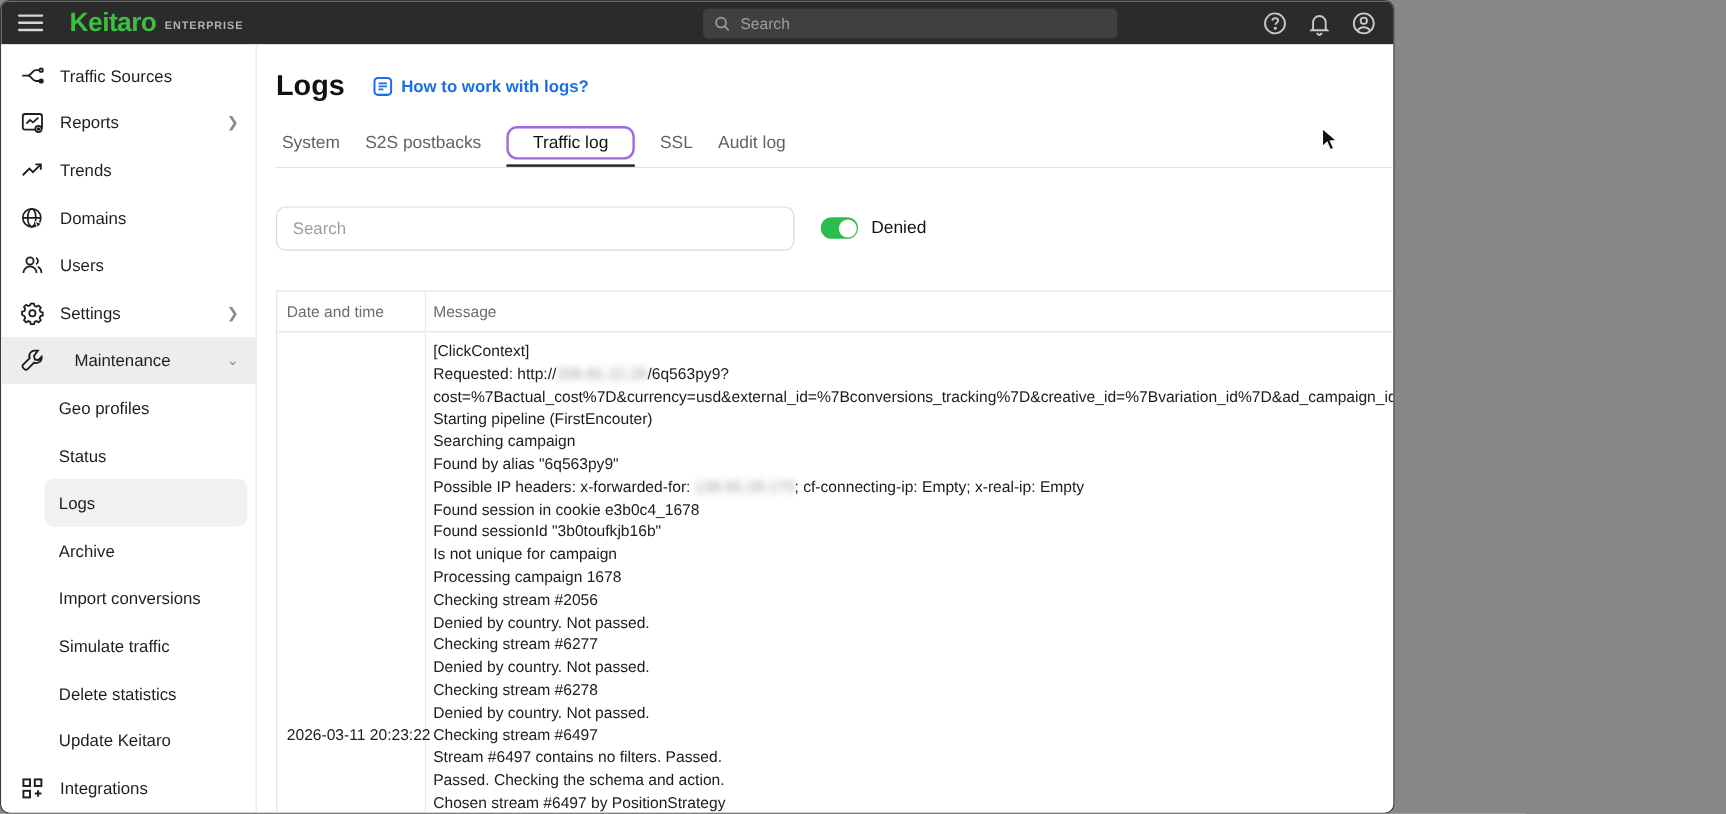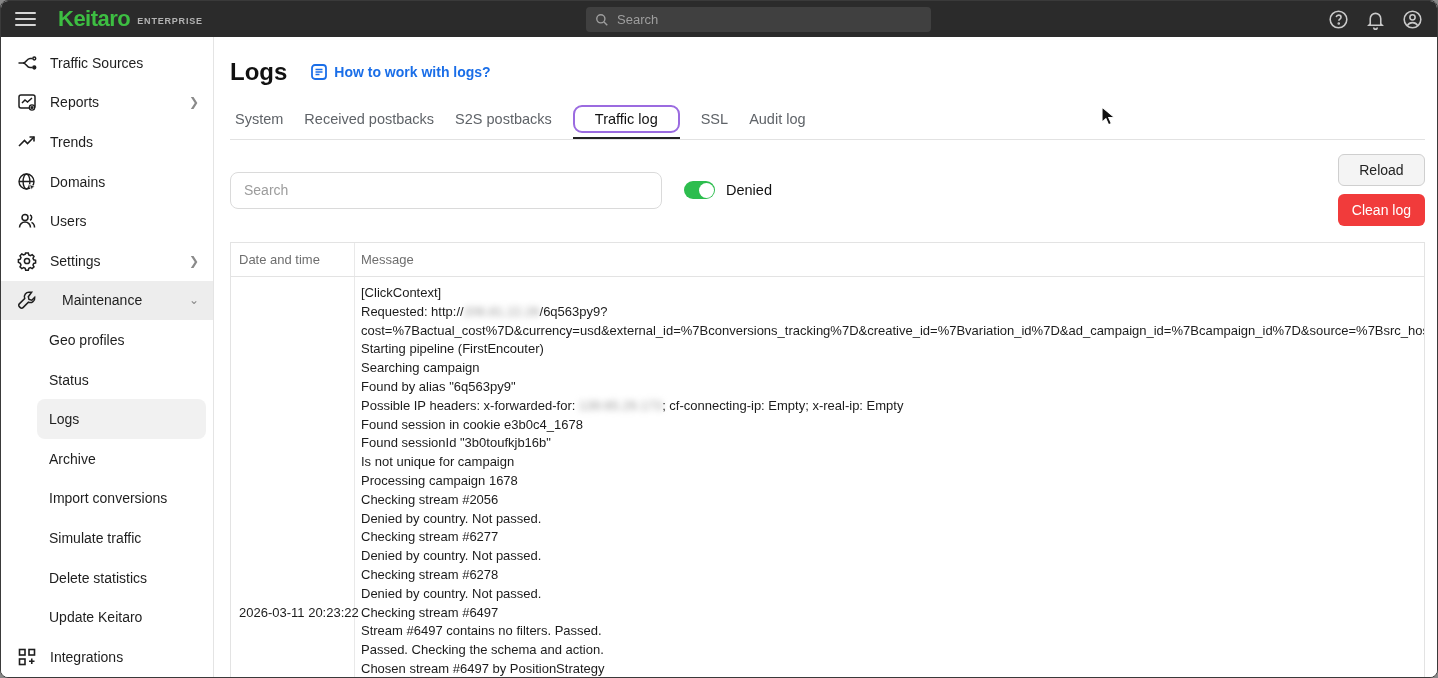--- a/index.html
+++ b/index.html
@@ -1,19 +1,19 @@
 <!DOCTYPE html>
 <html><head>
 <meta charset="utf-8">
 <style>
   * { margin:0; padding:0; box-sizing:border-box; }
   html,body { width:1438px; height:678px; background:#888; }
   body { font-family:"Liberation Sans","DejaVu Sans",sans-serif; }
   #app {
-    position:relative; width:1438px; height:678px; background:#fff;
+    position:relative; width:1162px; height:678px; background:#fff;
     border:1px solid #3a3a3a; border-radius:8px; overflow:hidden;
   }
 
   
   .topbar {
     position:relative; height:36px; background:#2b2b2b;
     display:flex; align-items:center; padding:0 14px;
   }
   .hamburger { width:21px; height:14px; display:flex; flex-direction:column; justify-content:space-between; cursor:pointer; }
   .hamburger span { display:block; height:2px; background:#d6d6d6; border-radius:1px; }
@@ -241,21 +241,20 @@
         <svg width="16" height="16" viewBox="0 0 16 16">
             <rect x="1" y="1" width="14" height="14" rx="3" fill="none" stroke="#1a6ee8" stroke-width="1.8"></rect>
             <path d="M4.5 5.5h7M4.5 8h7M4.5 10.5h4" stroke="#1a6ee8" stroke-width="1.4"></path>
           </svg>
         <a href="#">How to work with logs?</a>
       </div>
     </div>
 
     <div class="tabs">
       <div class="tab">System</div>
-      <div class="tab">Received postbacks</div>
       <div class="tab">S2S postbacks</div>
       <div class="tab active">Traffic log</div>
       <div class="tab">SSL</div>
       <div class="tab">Audit log</div>
     </div>
 
     <div class="controls">
       <input class="search-input" type="text" placeholder="Search" style="">
       <div class="toggle-wrap">
         <div class="toggle">

